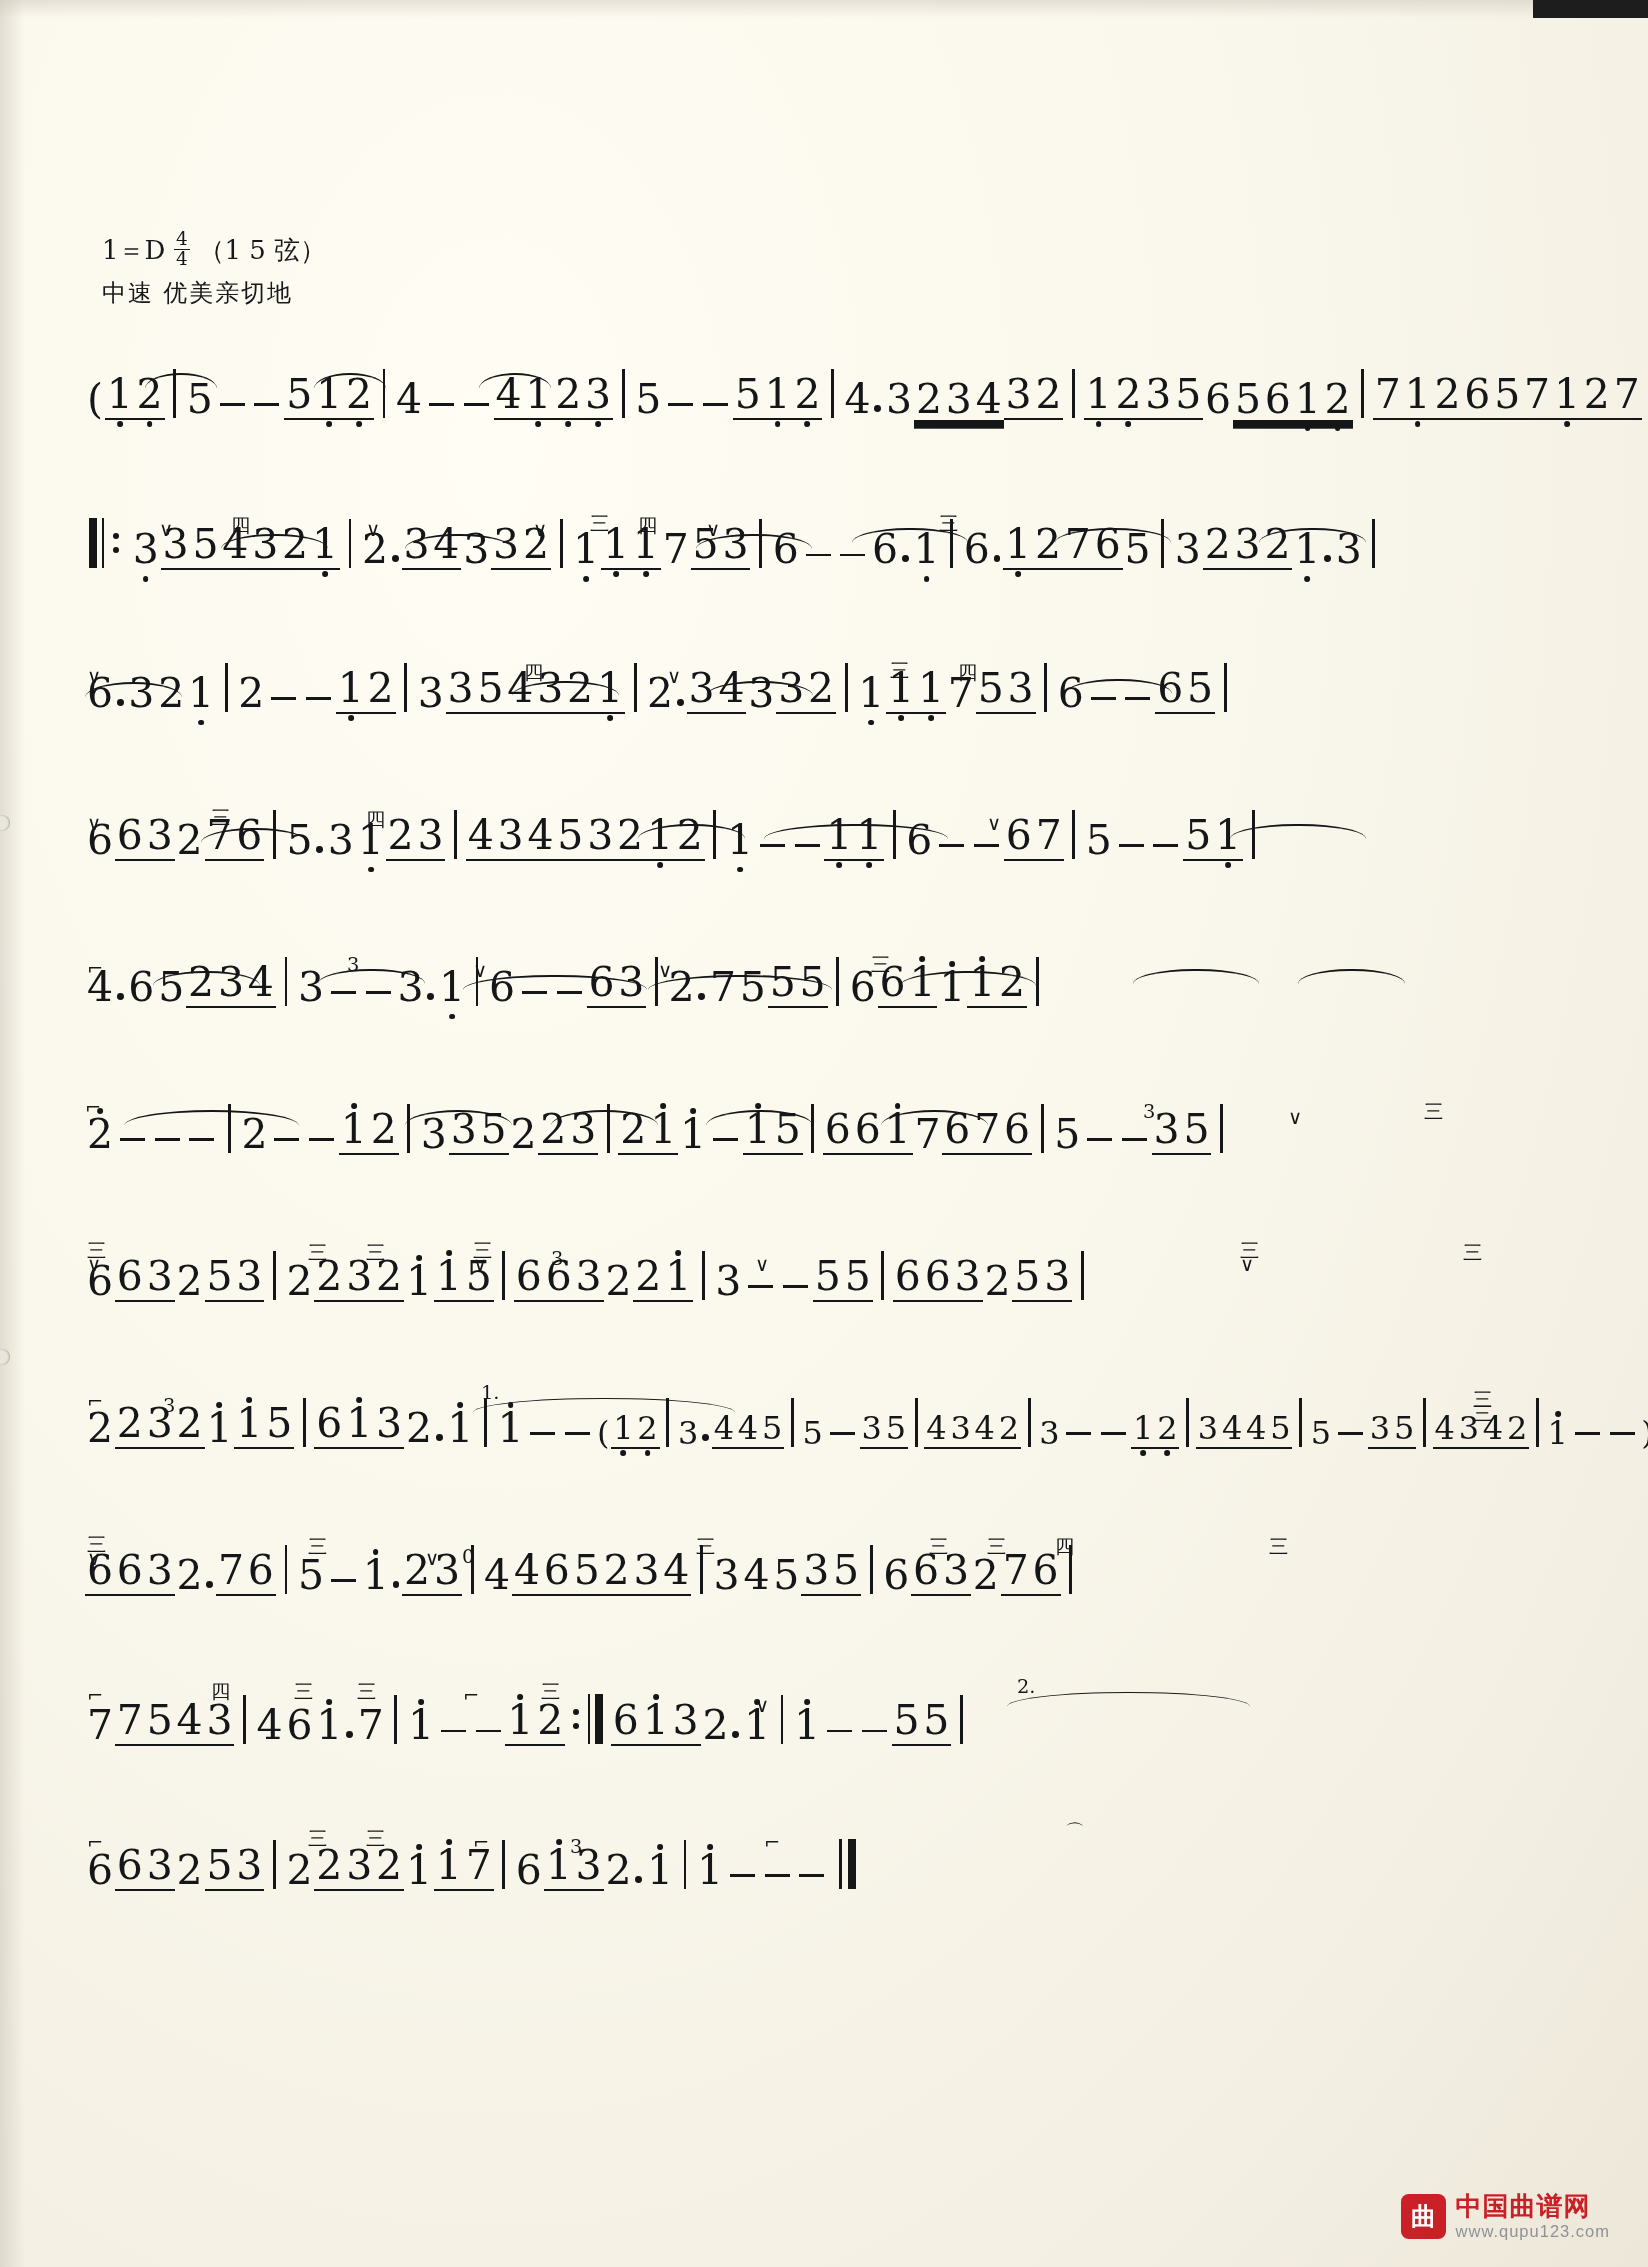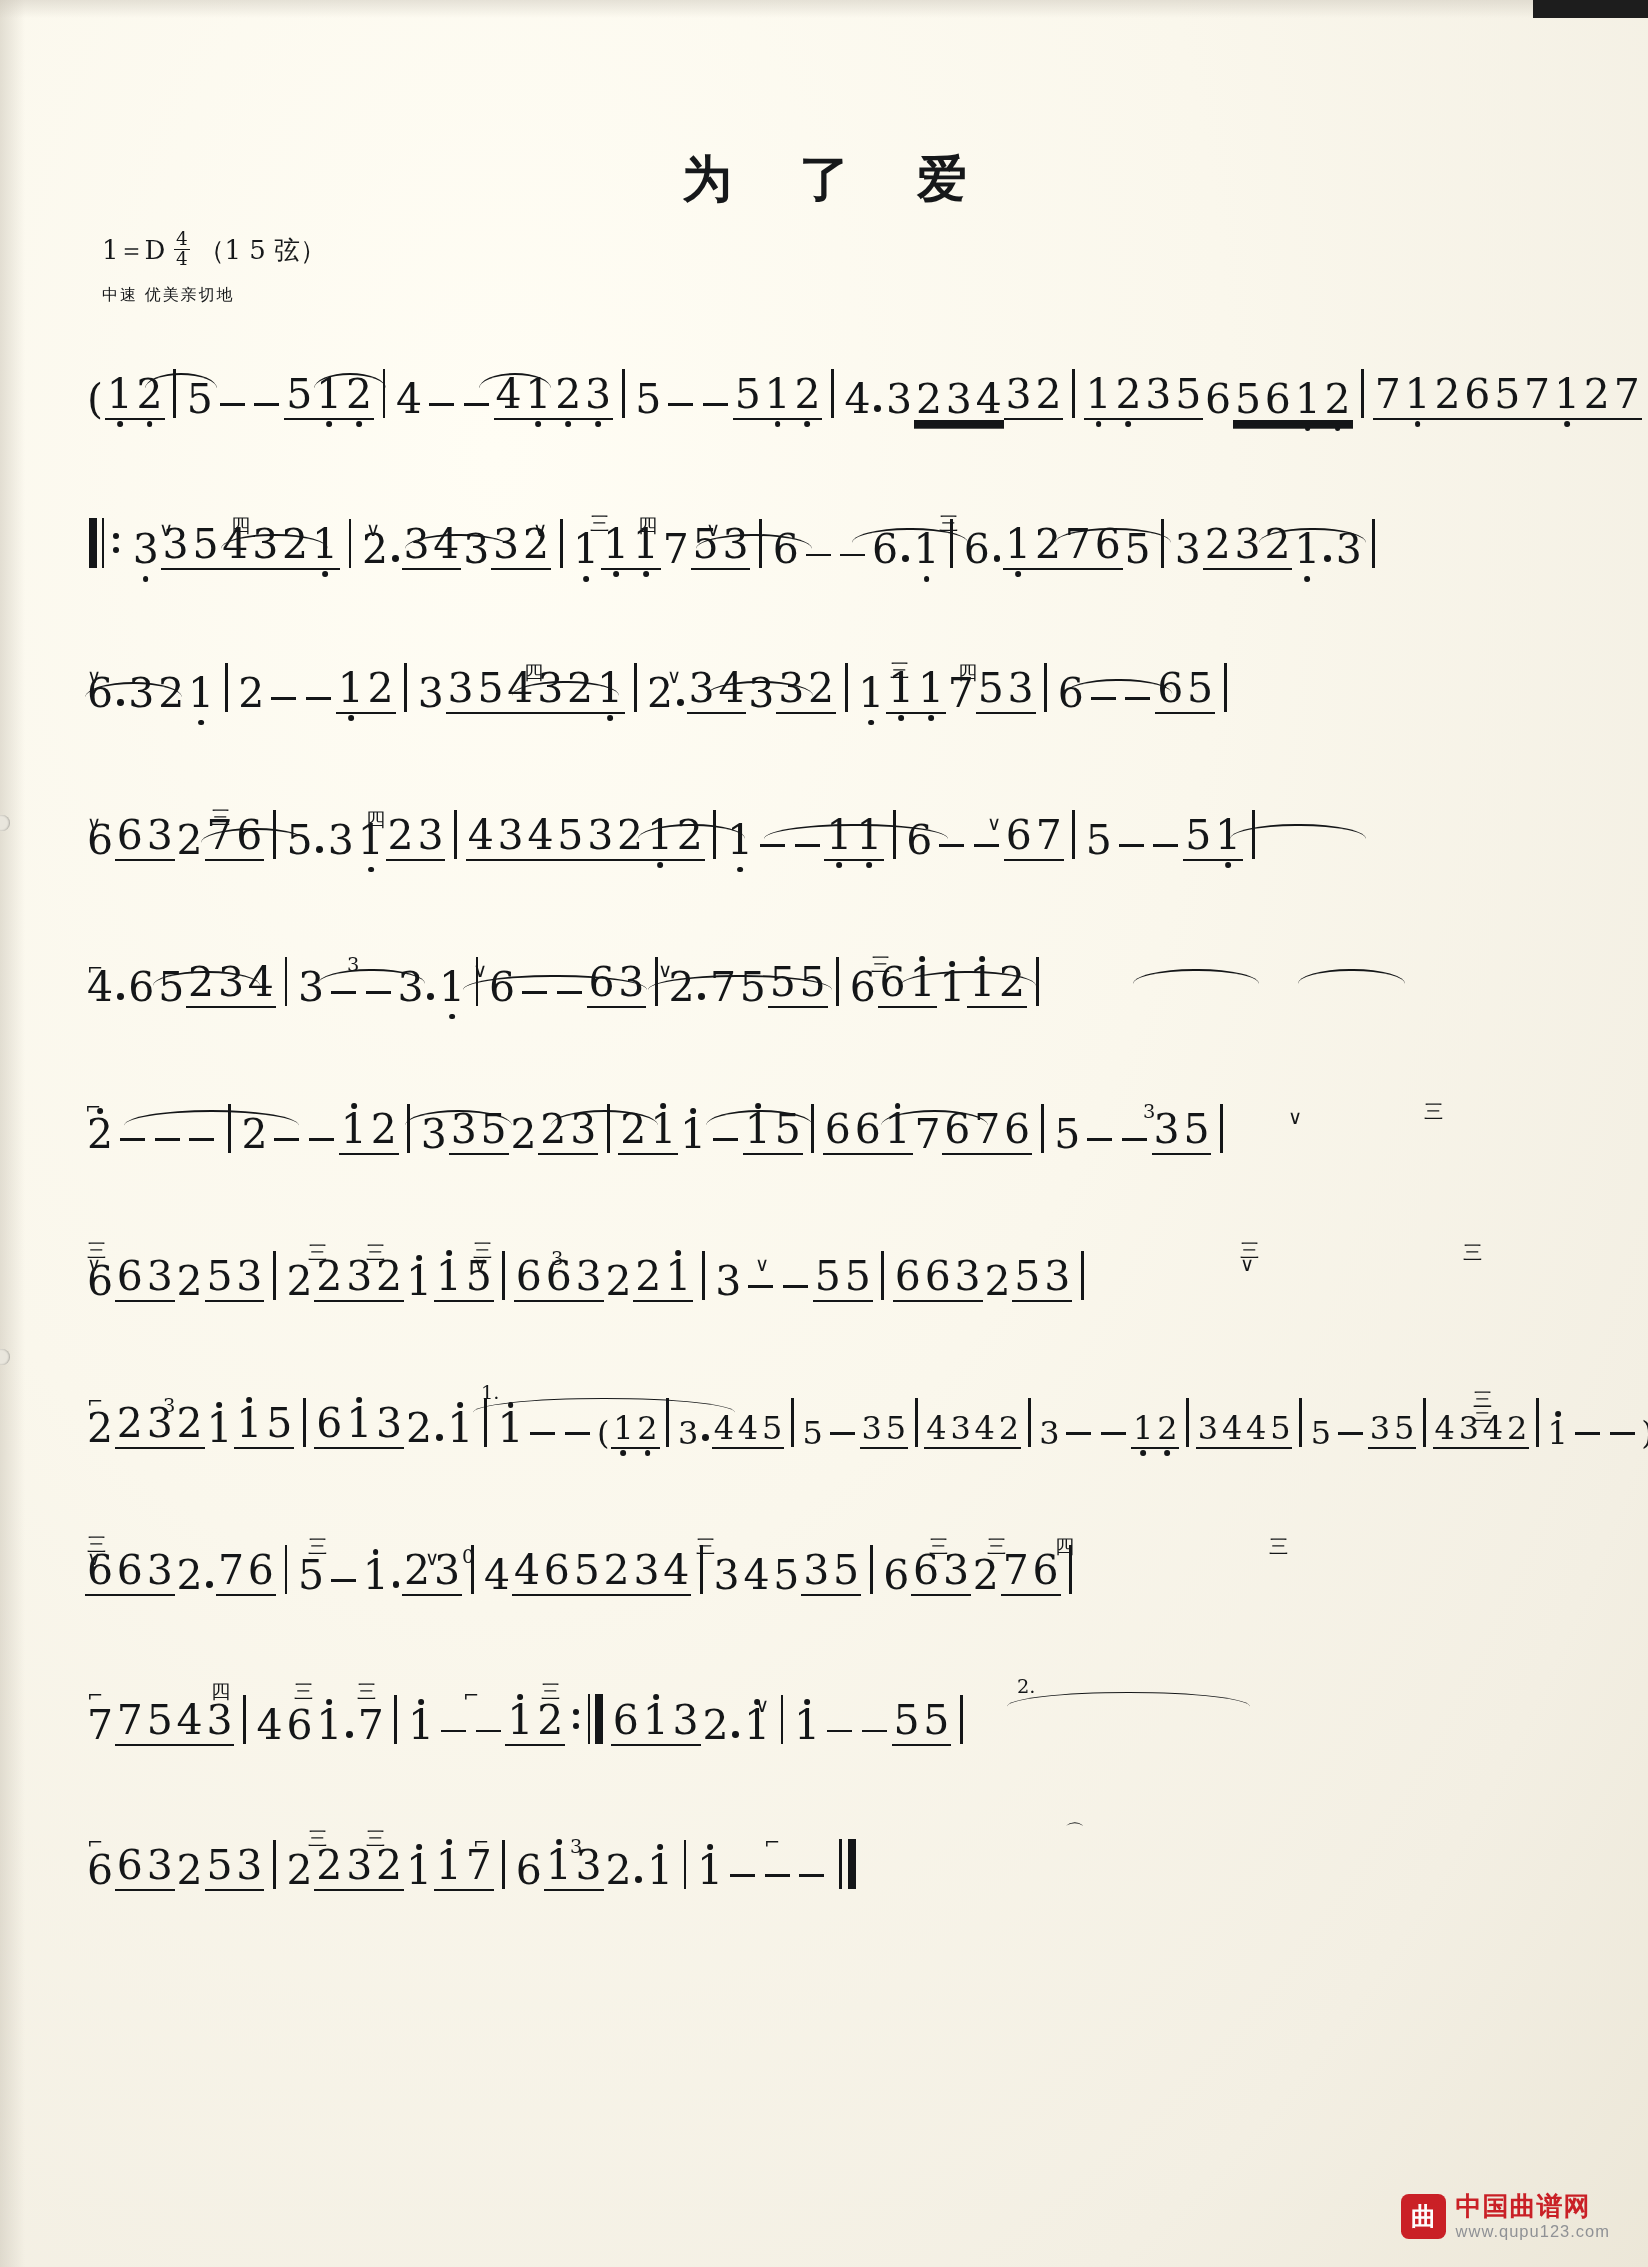--- a/index.html
+++ b/index.html
@@ -91,22 +91,22 @@
     align-items: center;
     font-size: 18.4px;
     line-height: 1.02;
     margin: 0 4.9px;
     position: relative;
     top: -1px;
   }
   .frac .num { border-bottom: 1.9px solid #16181a; padding: 0 1.9px; }
   .frac .den { padding: 0 1.9px; }
   .tempo-line {
-    font-size: 16px;
-    margin-top: 15px;
+    font-size: 24px;
+    margin-top: 7px;
     letter-spacing: 1.9px;
     font-family: "DejaVu Serif", serif;
   }
   .credits {
     position: absolute;
     right: 163px;
     top: 229px;
     text-align: left;
     font-size: 27px;
     line-height: 1.55;
@@ -252,21 +252,20 @@
 <body>
 
 <div class="page">
   <div class="paper-tint"></div>
   <div class="scan-edge-left"></div>
   <div class="scan-edge-top"></div>
   <div class="corner-mark"></div>
   <div class="punch" style="top:815px"></div>
   <div class="punch" style="top:1349px"></div>
 
-  <div class="title">为 了 爱</div>
 
   <div class="key-block">
     <div class="key-line">
       <span>1＝D</span>
       <span class="frac">
         <span class="num">4</span>
         <span class="den">4</span>
       </span>
       <span>（1 5 弦）</span>
     </div>

